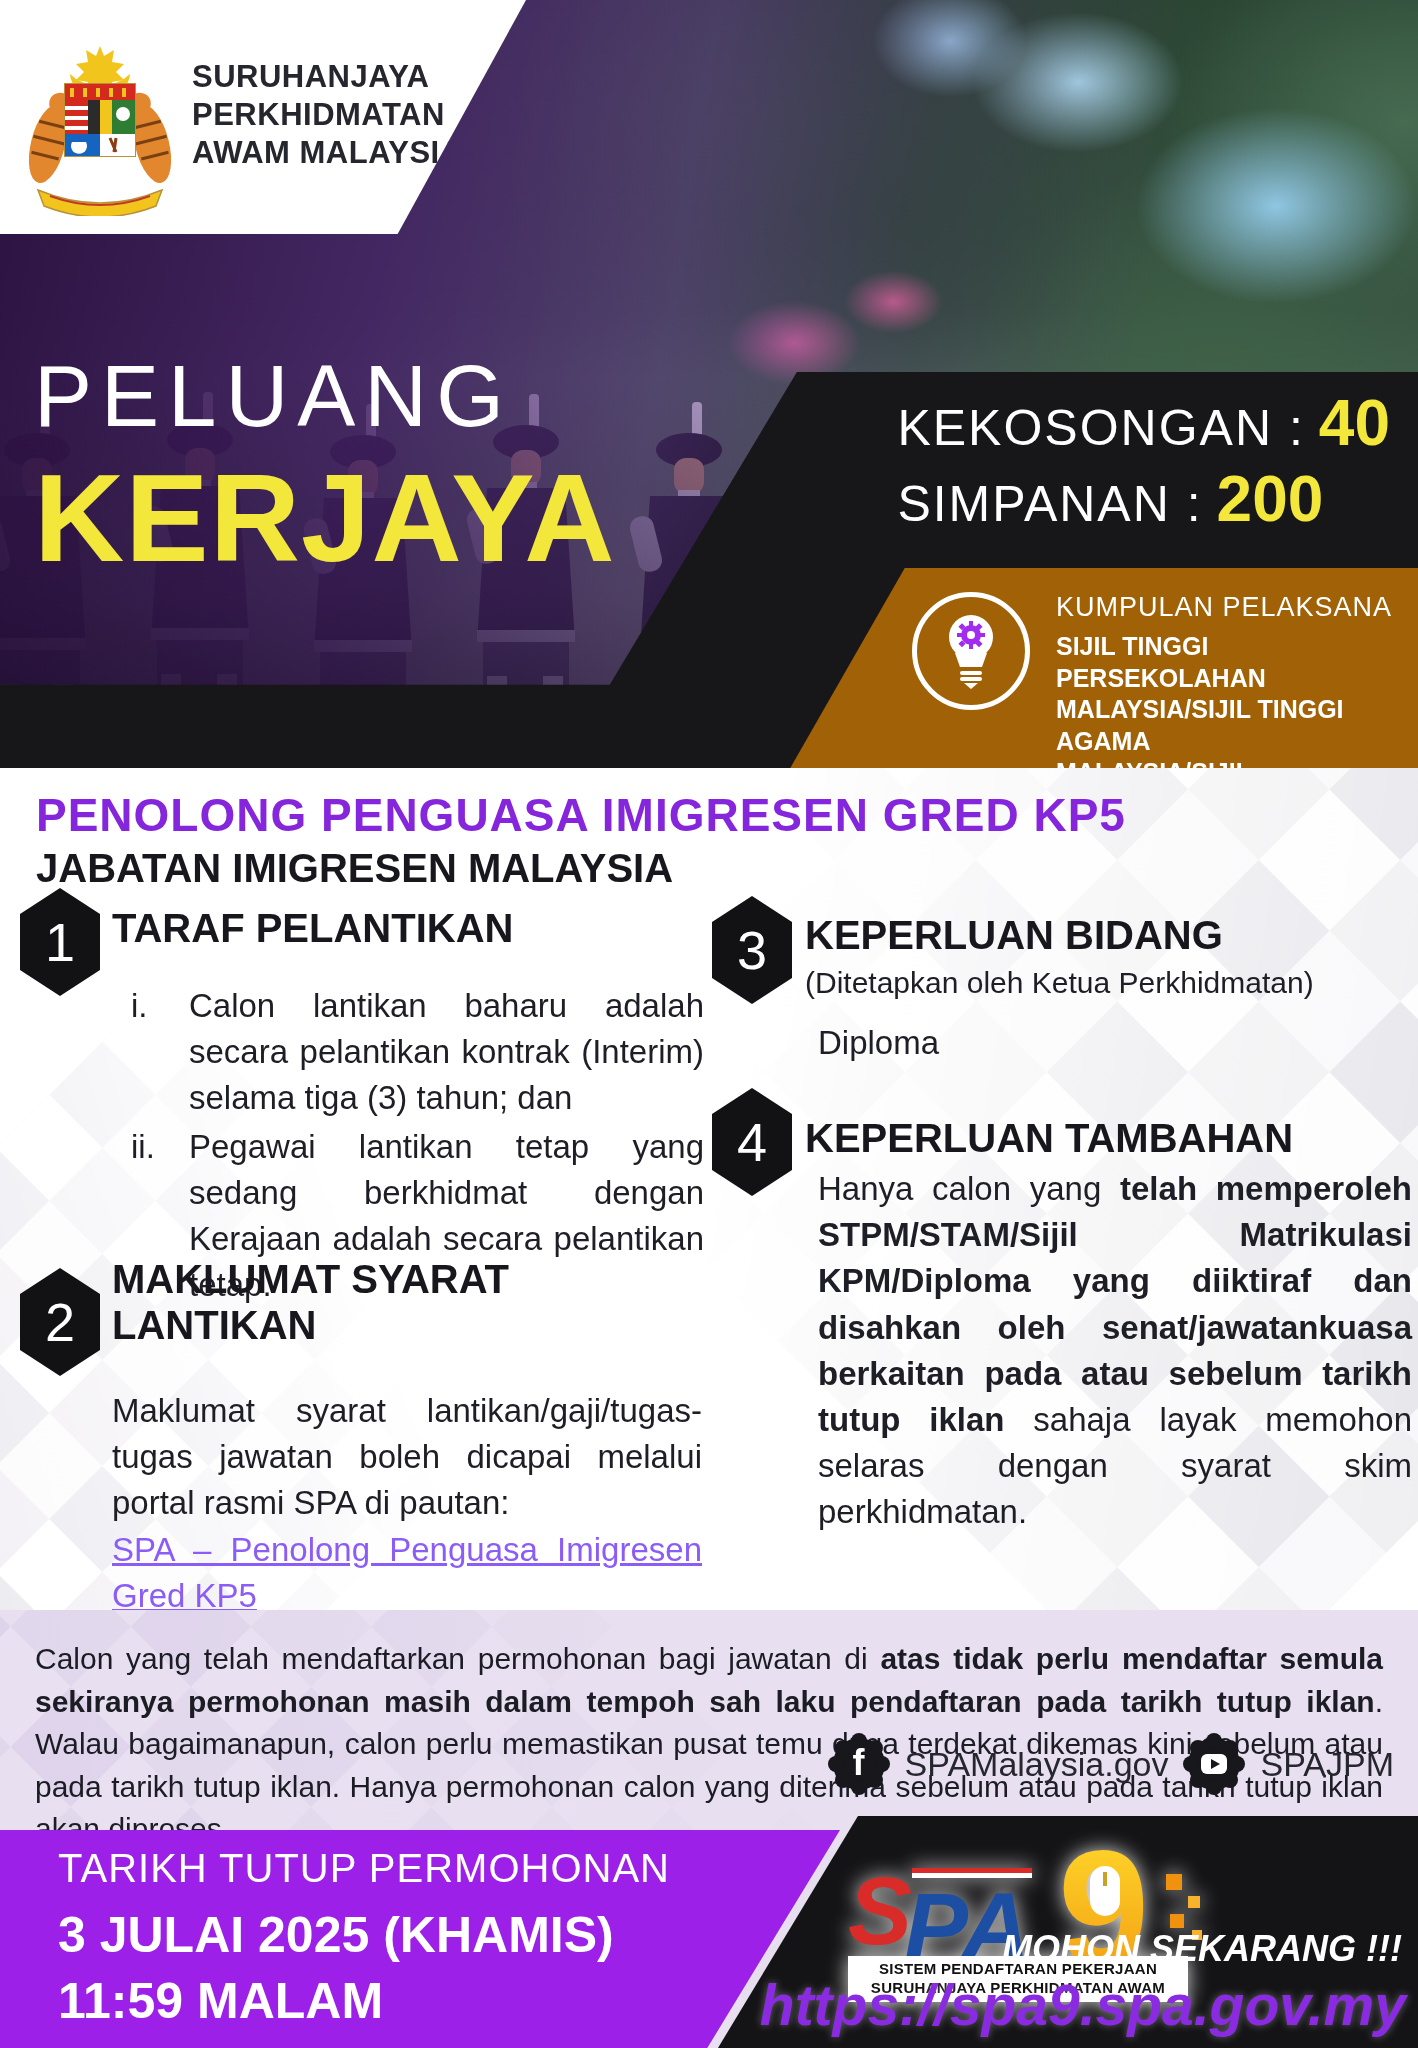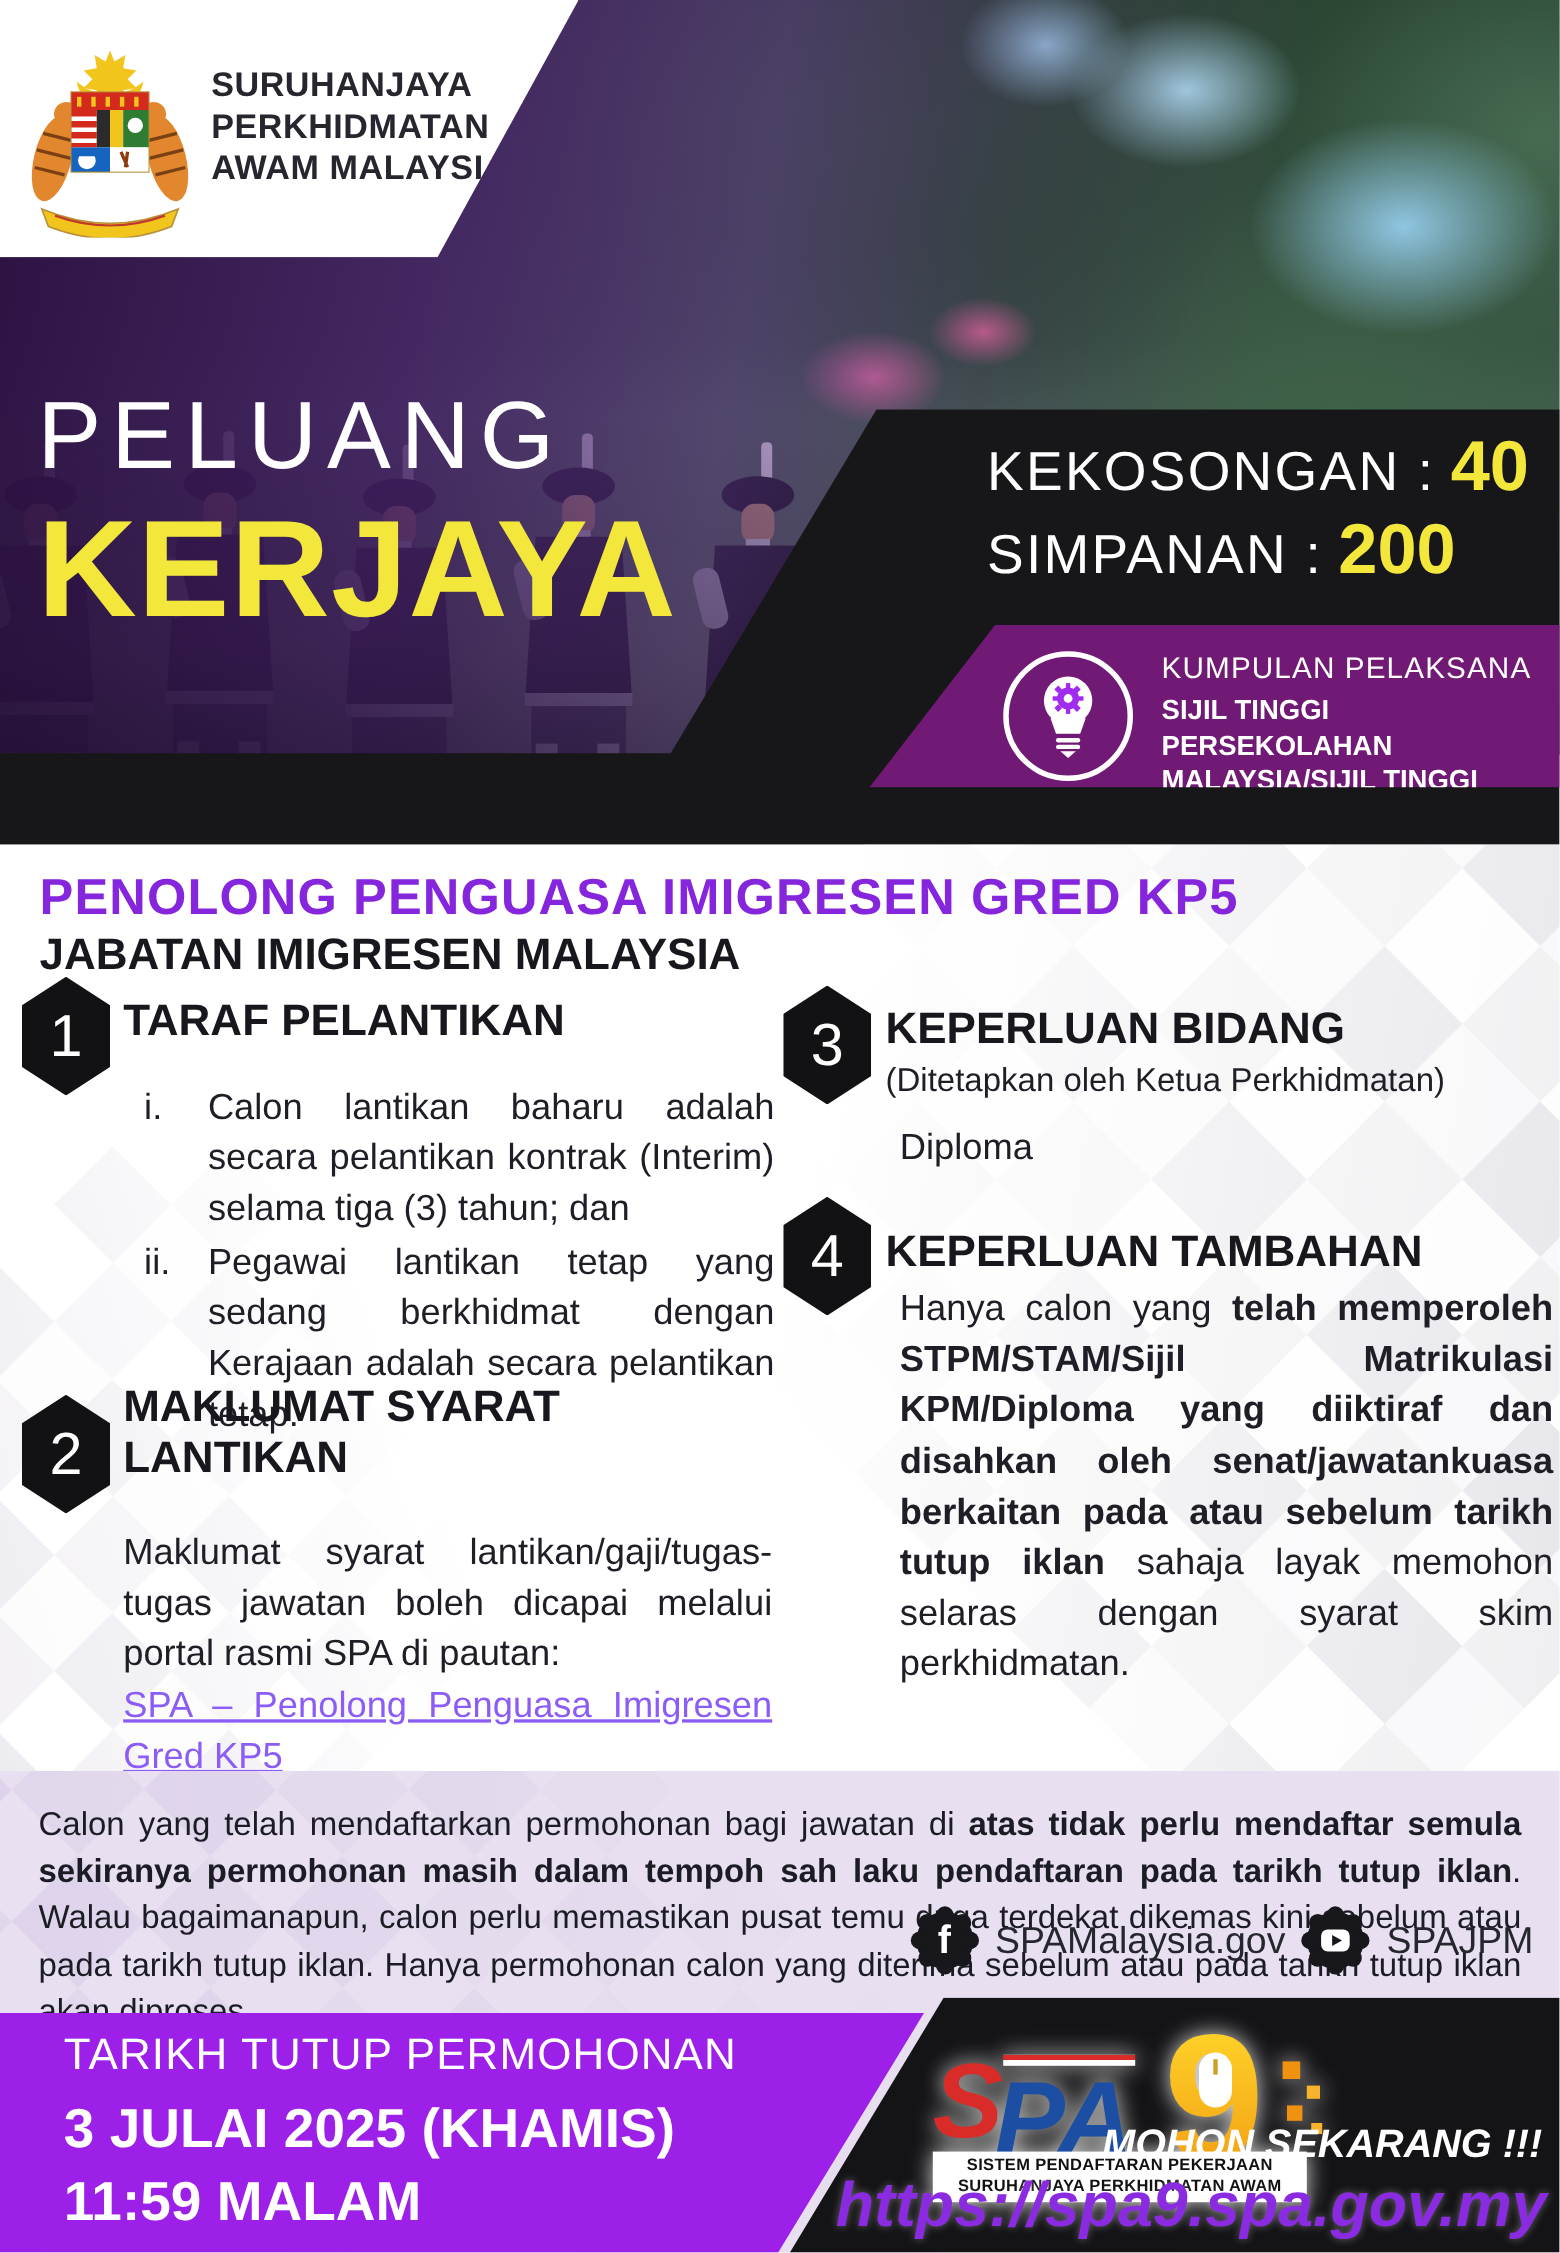--- a/index.html
+++ b/index.html
@@ -33,21 +33,21 @@
     clip-path:polygon(0 0,100% 0,75.6% 100%,0 100%);}
   .org{position:absolute;left:192px;top:58px;font-weight:800;font-size:31px;line-height:1.22;
        letter-spacing:.5px;color:#26262e;}
   .hero-title{position:absolute;left:34px;top:352px;color:#fff;}
   .t1{font-size:87px;font-weight:400;letter-spacing:9px;line-height:1;}
   .t2{font-size:125px;font-weight:700;letter-spacing:1px;line-height:1;margin-top:16px;color:#F3E73C;}
   .stats{position:absolute;right:28px;top:386px;text-align:right;}
   .stat-row{display:flex;justify-content:flex-start;align-items:baseline;gap:14px;margin-bottom:2px;}
   .stat-label{font-size:50px;font-weight:400;letter-spacing:2px;color:#fff;}
   .stat-value{font-size:64px;font-weight:800;color:#F3E73C;}
-  .kumpulan{position:absolute;left:760px;top:568px;width:658px;height:148px;background:#701a75;
+  .kumpulan{position:absolute;left:760px;top:568px;width:658px;height:200px;background:#a16207;
     clip-path:polygon(22% 0,100% 0,100% 100%,4.6% 100%);}
   .bulb-circle{position:absolute;left:152px;top:24px;width:108px;height:108px;border:5px solid #fff;
     border-radius:50%;display:flex;align-items:center;justify-content:center;}
   .kumpulan-text{position:absolute;left:296px;top:24px;width:356px;color:#fff;}
   .k-title{font-size:27px;font-weight:400;letter-spacing:1px;margin-bottom:8px;}
   .k-lines{font-size:25px;font-weight:800;line-height:1.26;}
 
   
   .band{position:absolute;left:0;top:768px;width:1418px;height:842px;overflow:hidden;}
   .mo{position:absolute;right:-260px;top:-200px;width:980px;height:980px;transform:rotate(45deg);

